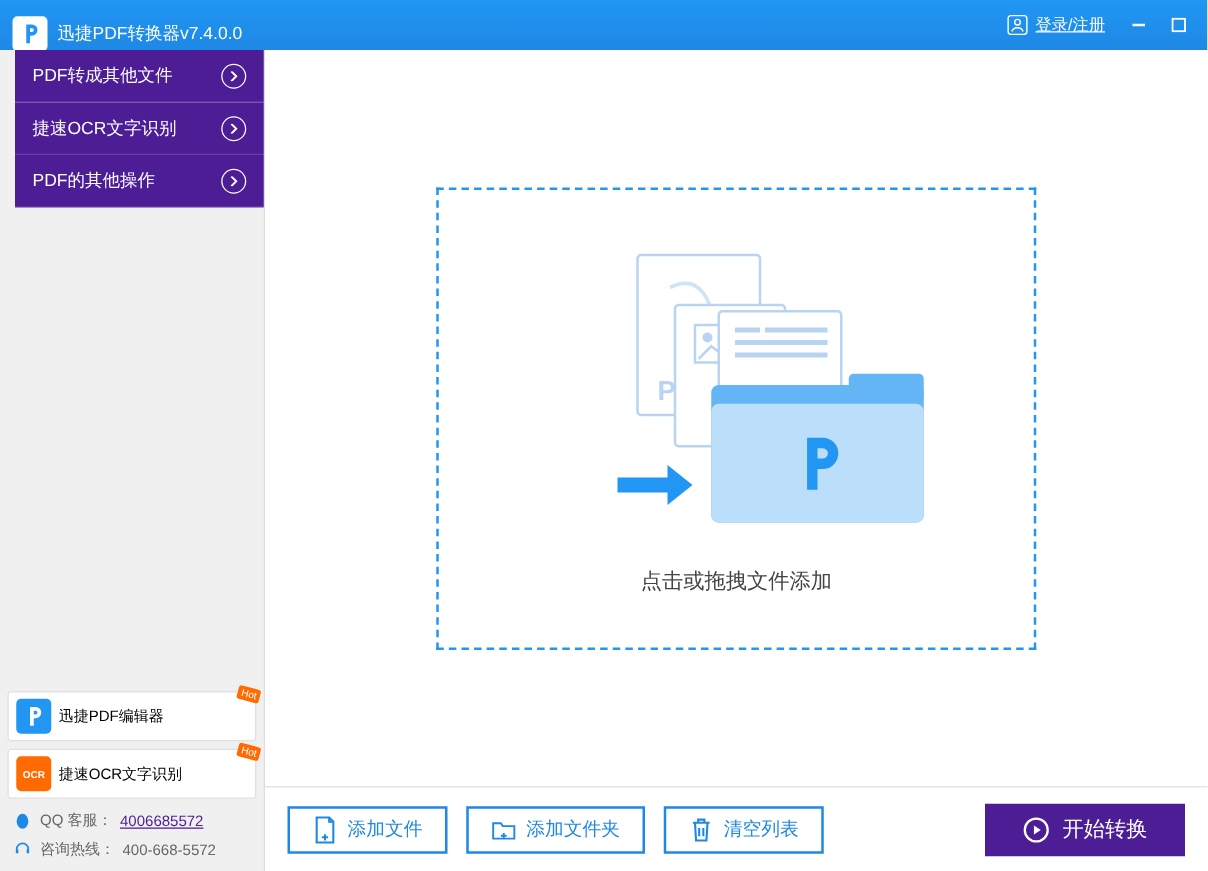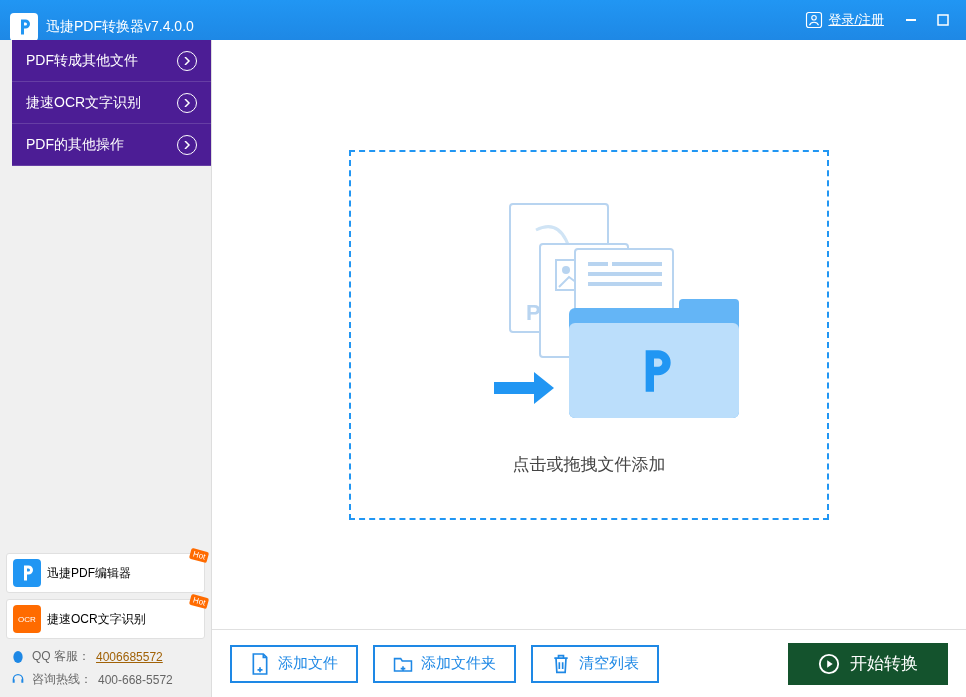--- a/index.html
+++ b/index.html
@@ -21,25 +21,25 @@
     .sidebar-nav { }
     .sidebar-item { height: 42px; display: flex; align-items: center; justify-content: space-between; padding: 0 14px; background: #4c1d95; color: #fff; font-size: 14px; cursor: pointer; border-bottom: 1px solid rgba(255,255,255,0.15); margin-left: 12px; }
     .chevron-circle { width: 20px; height: 20px; border: 1.5px solid #fff; border-radius: 50%; display: flex; align-items: center; justify-content: center; }
     
     .sidebar-middle { flex: 1; }
     
     .sidebar-bottom { padding: 6px; }
     .promo-card { display: flex; align-items: center; gap: 6px; background: #fff; border: 1px solid #e0e0e0; border-radius: 3px; padding: 5px 6px; margin-bottom: 6px; cursor: pointer; position: relative; font-size: 12px; }
     .promo-icon { width: 28px; height: 28px; border-radius: 4px; display: flex; align-items: center; justify-content: center; }
     .promo-icon.blue { background: #2196f3; }
-    .promo-icon.orange { background: #ff6b00; color: #fff; font-size: 8px; font-weight: normal; }
+    .promo-icon.orange { background: #ff6b00; color: #fff; font-size: 8px; font-weight: bold; }
     .hot-badge { position: absolute; top: -4px; right: -4px; background: #ff6b00; color: #fff; font-size: 8px; padding: 1px 3px; border-radius: 2px; transform: rotate(15deg); }
     
     .support-line { display: flex; align-items: center; gap: 6px; padding: 3px 4px; font-size: 12px; color: #666; }
-    .support-line a { color: #a16207; }
+    .support-line a { color: #4c1d95; }
     .support-icon { width: 16px; height: 16px; }
     
     .main { flex: 1; display: flex; flex-direction: column; background: #fff; }
     .main-content { flex: 1; display: flex; align-items: center; justify-content: center; flex-direction: column; padding: 40px; }
     
     .dropzone { width: 480px; height: 370px; border: 2px dashed #2196f3; display: flex; flex-direction: column; align-items: center; justify-content: center; cursor: pointer; }
     .dropzone-illustration { width: 280px; height: 240px; position: relative; margin-bottom: 20px; }
     .doc { position: absolute; background: #fff; border: 2px solid #b8d4f0; border-radius: 4px; }
     .doc1 { width: 100px; height: 130px; left: 60px; top: 10px; }
     .doc2 { width: 90px; height: 115px; left: 90px; top: 50px; }
@@ -48,21 +48,21 @@
     .folder-back { position: absolute; width: 170px; height: 110px; bottom: 0; background: #64b5f6; border-radius: 6px; }
     .folder-tab { position: absolute; width: 60px; height: 20px; top: 6px; right: 0; background: #64b5f6; border-radius: 4px 4px 0 0; }
     .folder-front { position: absolute; width: 170px; height: 95px; bottom: 0; background: #bbdefb; border-radius: 6px; display: flex; align-items: center; justify-content: center; }
     .arrow-big { position: absolute; left: 40px; top: 175px; }
     .dropzone-text { font-size: 17px; color: #444; }
     .hint-text { margin-top: 22px; font-size: 13px; color: #888; }
     
     .bottom-bar { height: 68px; border-top: 1px solid #e0e0e0; display: flex; align-items: center; padding: 0 18px; gap: 15px; }
     .action-btn { display: flex; align-items: center; gap: 8px; border: 2px solid #1e88e5; color: #1e88e5; background: #fff; padding: 0 18px; height: 38px; font-size: 15px; cursor: pointer; }
     .action-btn svg { width: 20px; height: 24px; }
-    .start-btn { margin-left: auto; background: #14532d; color: #fff; padding: 0 30px; height: 42px; font-size: 17px; display: flex; align-items: center; gap: 10px; cursor: pointer; border: none; }
+    .start-btn { margin-left: auto; background: #4c1d95; color: #fff; padding: 0 30px; height: 42px; font-size: 17px; display: flex; align-items: center; gap: 10px; cursor: pointer; border: none; }
   </style>
 </head>
 <body>
 
 <div class="titlebar">
   <div class="titlebar-left">
     <div class="app-icon">
       <svg viewBox="0 0 24 24">
           <path fill="#2196f3" d="M8 2h6a6 6 0 0 1 0 12h-2v8H8V2zm4 4v4h2a2 2 0 0 0 0-4h-2z"></path>
         </svg>

